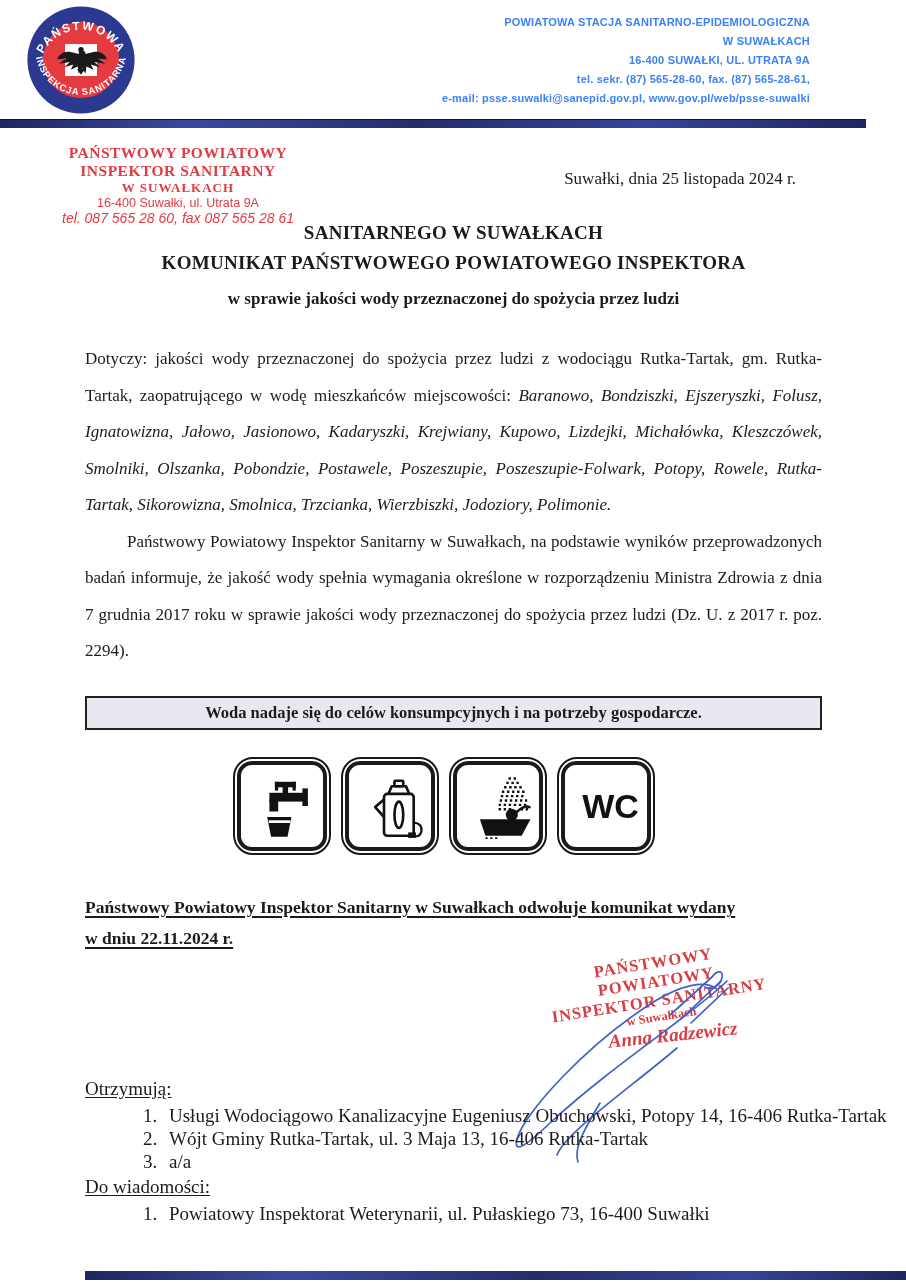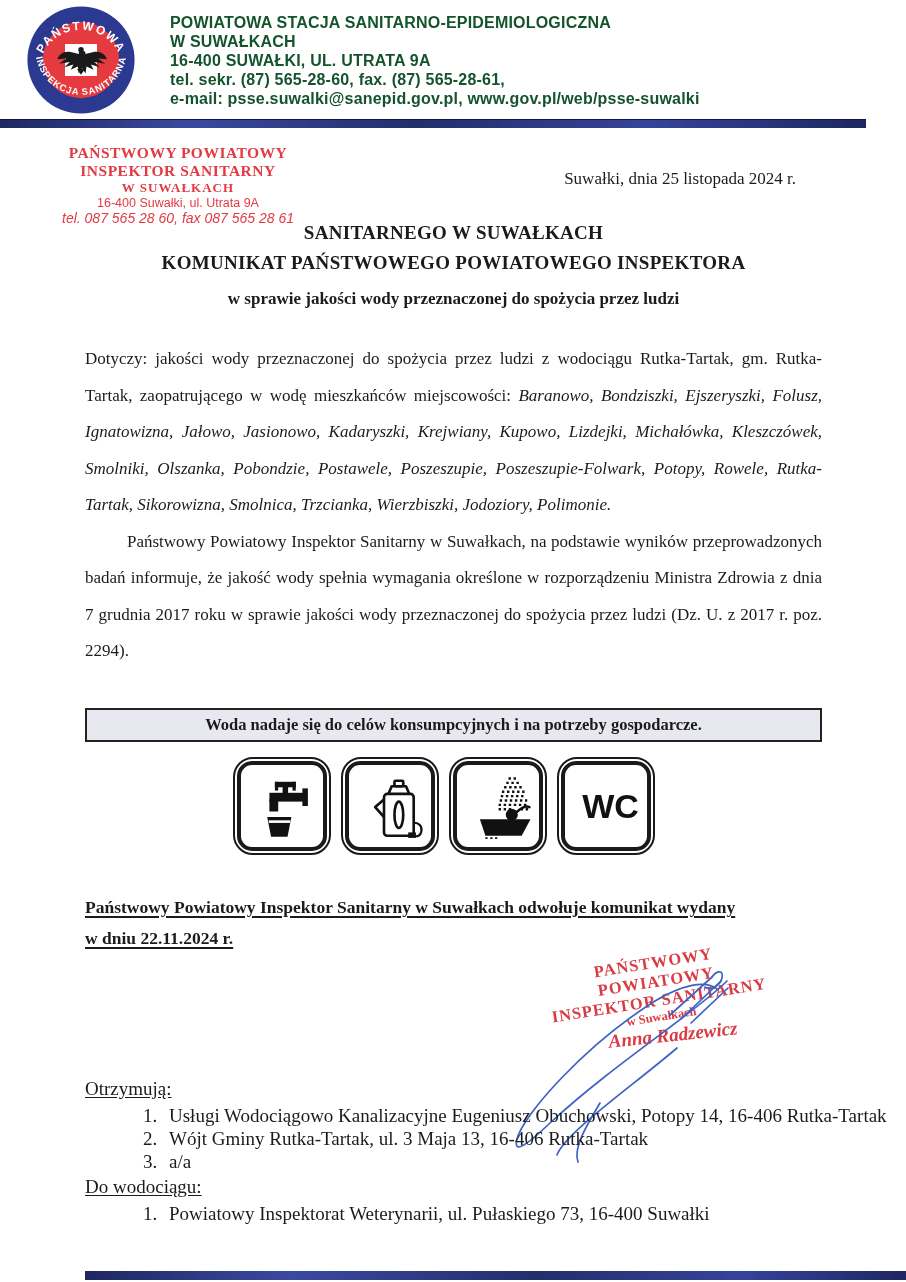--- a/index.html
+++ b/index.html
@@ -3,23 +3,23 @@
 <meta charset="utf-8">
 <style>
   html,body{margin:0;padding:0;background:#fff;}
   .page{
     position:relative;width:906px;height:1282px;background:#fff;overflow:hidden;
     font-family:"Liberation Serif",serif;color:#1b1b1b;
   }
   
   .logo{position:absolute;left:24px;top:3px;width:114px;height:114px;}
   .header-block{
-    position:absolute;left:170px;top:13px;width:640px;text-align:left;
-    font-family:"Liberation Sans",sans-serif;font-weight:bold;font-size:16px;
-    line-height:19px;color:#14532d;letter-spacing:.2px;
+    position:absolute;left:170px;top:13px;width:640px;text-align:right;
+    font-family:"Liberation Sans",sans-serif;font-weight:bold;font-size:11px;
+    line-height:19px;color:#3b82f6;letter-spacing:.2px;
   }
   .divider{
     position:absolute;left:0;top:119px;width:866px;height:8px;
     background:linear-gradient(90deg,#1d2760 0%,#3a49a0 22%,#232e6b 48%,#35439a 75%,#1d2760 100%);
     border-top:1px solid #10163d;
   }
   .bottom-bar{
     position:absolute;left:85px;top:1271px;width:821px;height:9px;
     background:linear-gradient(90deg,#1d2760 0%,#3a49a0 25%,#232e6b 55%,#35439a 80%,#1d2760 100%);
   }
@@ -42,21 +42,21 @@
   .body-text{position:absolute;left:85px;top:341px;width:737px;
     font-size:17px;line-height:36.5px;text-align:justify;}
   .body-text p{margin:0;}
   .body-text .p2{text-indent:42px;}
   .b{font-weight:normal;}
   .i{font-style:italic;}
   
   .notice-box{position:absolute;left:85px;top:696px;width:737px;height:34px;
     background:#e8e8f0;border:2px solid #222;box-sizing:border-box;
     display:flex;align-items:center;justify-content:center;
-    font-weight:bold;font-size:16.5px;margin-top:12px;}
+    font-weight:bold;font-size:16.5px;}
   
   .icons-row{position:absolute;left:233px;top:757px;display:flex;gap:10px;}
   .icon-frame{width:98px;height:98px;border:2px solid #1a1a1a;border-radius:20px;
     box-sizing:border-box;padding:2px;background:#fff;}
   .icon-inner{width:100%;height:100%;border:4px solid #1a1a1a;border-radius:15px;
     box-sizing:border-box;display:flex;align-items:center;justify-content:center;padding-left:9px;}
   .wc-text{font-family:"Liberation Sans",sans-serif;font-weight:bold;font-size:34px;color:#111;letter-spacing:0;}
   
   .revocation{position:absolute;left:85px;top:892px;width:737px;text-align:left;
     font-weight:bold;font-size:17.5px;line-height:31px;text-decoration:underline;
@@ -235,21 +235,21 @@
   <div class="list-block" style="top:1078px;">
     <p class="list-heading">Otrzymują:</p>
     <ol class="dist-list">
       <li><span class="num">1.</span><span>Usługi Wodociągowo Kanalizacyjne Eugeniusz Obuchowski, Potopy 14, 16-406 Rutka-Tartak</span></li>
       <li><span class="num">2.</span><span>Wójt Gminy Rutka-Tartak, ul. 3 Maja 13, 16-406 Rutka-Tartak</span></li>
       <li><span class="num">3.</span><span>a/a</span></li>
     </ol>
   </div>
 
   <div class="list-block" style="top:1176px;">
-    <p class="list-heading">Do wodociągu:</p>
+    <p class="list-heading">Do wiadomości:</p>
     <ol class="dist-list">
       <li><span class="num">1.</span><span>Powiatowy Inspektorat Weterynarii, ul. Pułaskiego 73, 16-400 Suwałki</span></li>
     </ol>
   </div>
 
   <div class="bottom-bar"></div>
 
 </div>
 
 </body></html>

